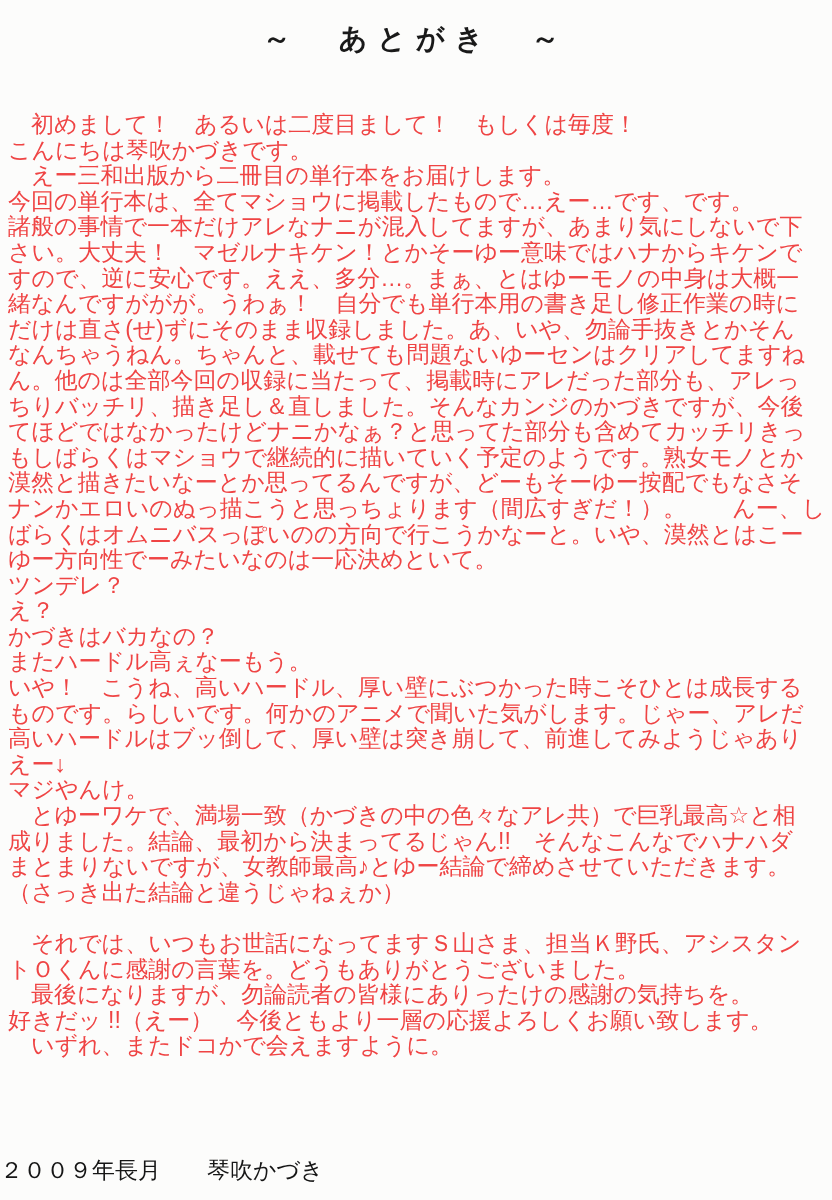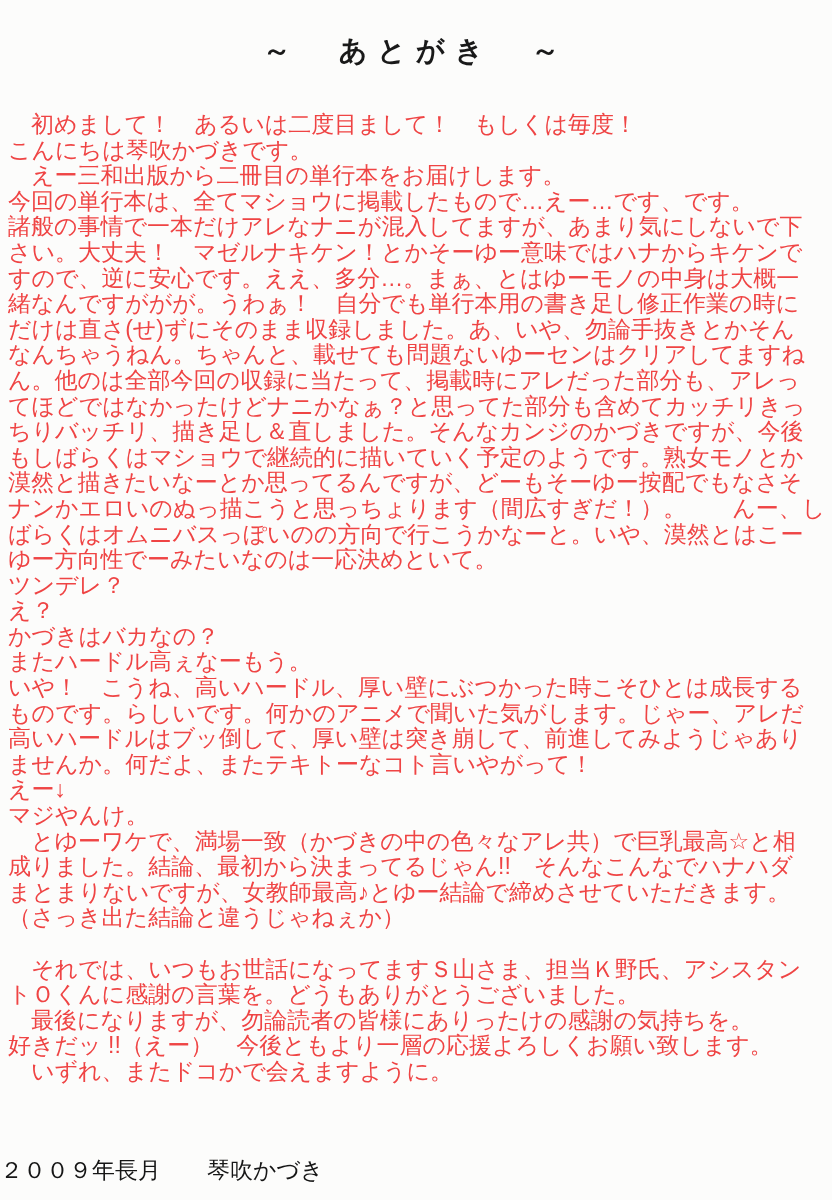--- a/index.html
+++ b/index.html
@@ -9,22 +9,22 @@
   .page {
     position: relative;
     width: 832px;
     height: 1200px;
     background: #fcfcfb;
     overflow: hidden;
     font-family: "Liberation Sans", "DejaVu Sans", sans-serif;
     color: #141414;
   }
   .page-title {
-    margin: 6px;
-    padding-top: 26px;
+    margin: 0;
+    padding-top: 20px;
     text-align: center;
     font-family: "DejaVu Serif", "Liberation Serif", serif;
     font-weight: bold;
     font-size: 28px;
     letter-spacing: 10px;
     color: #191919;
     white-space: pre;
   }
   .body-text {
     position: absolute;
@@ -64,35 +64,34 @@
       <div class="line">こんにちは琴吹かづきです。</div>
       <div class="line">　えー三和出版から二冊目の単行本をお届けします。</div>
       <div class="line">今回の単行本は、全てマショウに掲載したもので…えー…です、です。</div>
       <div class="line">諸般の事情で一本だけアレなナニが混入してますが、あまり気にしないで下</div>
       <div class="line">さい。大丈夫！　マゼルナキケン！とかそーゆー意味ではハナからキケンで</div>
       <div class="line">すので、逆に安心です。ええ、多分…。まぁ、とはゆーモノの中身は大概一</div>
       <div class="line">緒なんですががが。うわぁ！　自分でも単行本用の書き足し修正作業の時に</div>
       <div class="line">だけは直さ(せ)ずにそのまま収録しました。あ、いや、勿論手抜きとかそん</div>
       <div class="line">なんちゃうねん。ちゃんと、載せても問題ないゆーセンはクリアしてますね</div>
       <div class="line">ん。他のは全部今回の収録に当たって、掲載時にアレだった部分も、アレっ</div>
+      <div class="line">ちりバッチリ、描き足し＆直しました。そんなカンジのかづきですが、今後</div>
       <div class="line">てほどではなかったけどナニかなぁ？と思ってた部分も含めてカッチリきっ</div>
-      <div class="line">ちりバッチリ、描き足し＆直しました。そんなカンジのかづきですが、今後</div>
       <div class="line">もしばらくはマショウで継続的に描いていく予定のようです。熟女モノとか</div>
       <div class="line">漠然と描きたいなーとか思ってるんですが、どーもそーゆー按配でもなさそ</div>
       <div class="line">ナンかエロいのぬっ描こうと思っちょります（間広すぎだ！）。　　んー、し</div>
       <div class="line">ばらくはオムニバスっぽいのの方向で行こうかなーと。いや、漠然とはこー</div>
       <div class="line">ゆー方向性でーみたいなのは一応決めといて。</div>
       <div class="line">ツンデレ？</div>
       <div class="line">え？</div>
       <div class="line">かづきはバカなの？</div>
       <div class="line">またハードル高ぇなーもう。</div>
       <div class="line">いや！　こうね、高いハードル、厚い壁にぶつかった時こそひとは成長する</div>
       <div class="line">ものです。らしいです。何かのアニメで聞いた気がします。じゃー、アレだ</div>
       <div class="line">高いハードルはブッ倒して、厚い壁は突き崩して、前進してみようじゃあり</div>
-      <div class="line">ませんか。何だよ、またテキトーなコト言いやがって！</div>
       <div class="line">えー↓</div>
       <div class="line">マジやんけ。</div>
       <div class="line">　とゆーワケで、満場一致（かづきの中の色々なアレ共）で巨乳最高☆と相</div>
       <div class="line">成りました。結論、最初から決まってるじゃん!!　そんなこんなでハナハダ</div>
       <div class="line">まとまりないですが、女教師最高♪とゆー結論で締めさせていただきます。</div>
       <div class="line">（さっき出た結論と違うじゃねぇか）</div>
       <div class="line">&nbsp;</div>
       <div class="line">　それでは、いつもお世話になってますＳ山さま、担当Ｋ野氏、アシスタン</div>
       <div class="line">トＯくんに感謝の言葉を。どうもありがとうございました。</div>
       <div class="line">　最後になりますが、勿論読者の皆様にありったけの感謝の気持ちを。</div>

